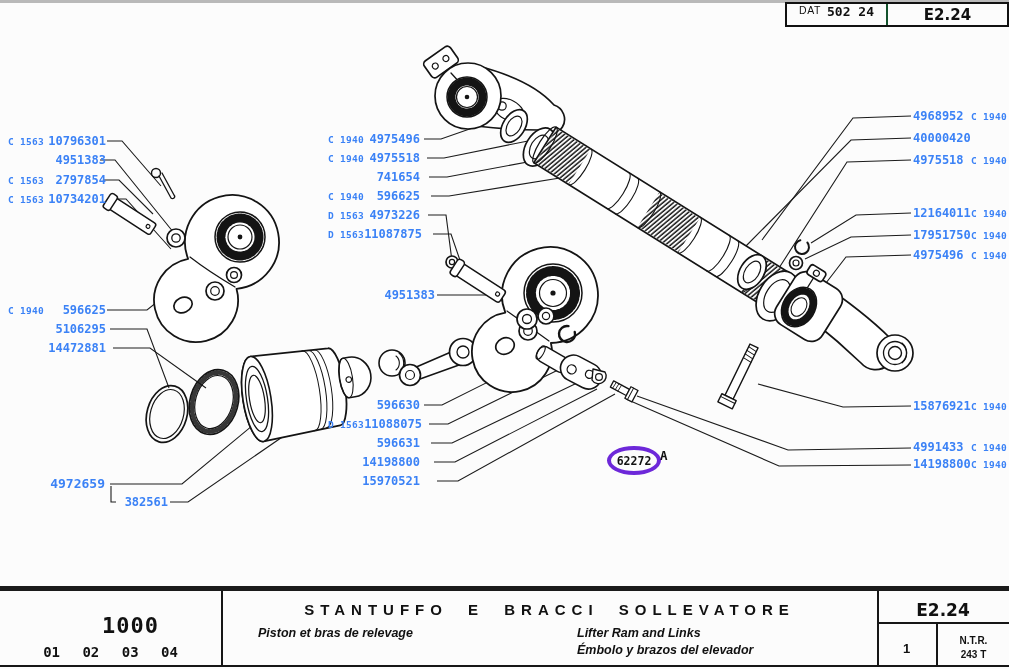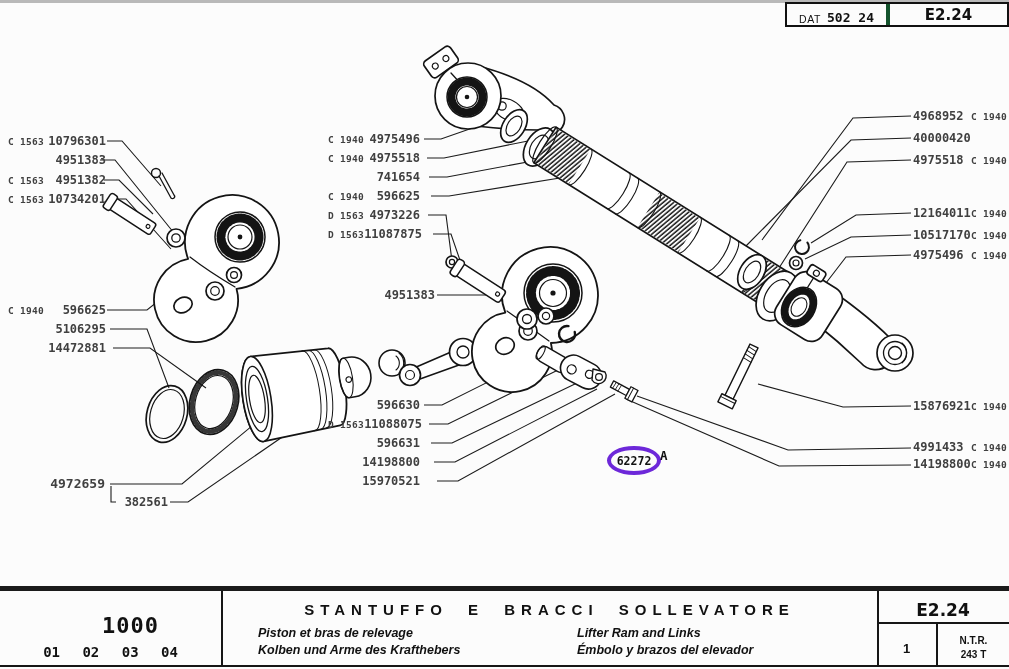--- a/index.html
+++ b/index.html
@@ -4,36 +4,36 @@
 <style>
   html,body { margin:0; padding:0; background:#e8e8e8; }
   .page { position:relative; width:1009px; height:669px; background:#fcfcfc; overflow:hidden;
           font-family:"Liberation Sans", sans-serif; color:#111; }
   .topbar { position:absolute; top:0; left:0; width:1009px; height:3px; background:#b9b9b9; }
   svg.diagram { position:absolute; left:0; top:0; z-index:1; }
 
   
   .plabel { position:absolute; z-index:2; display:flex; justify-content:space-between; align-items:baseline;
             font-family:"DejaVu Sans Mono", monospace; font-weight:700; font-size:12px; line-height:13px;
-            white-space:nowrap; color:#404040; }
+            white-space:nowrap; color:#3b82f6; }
   .plabel .pfx { font-size:9.5px; letter-spacing:.3px; }
   .plabel.single { justify-content:flex-end; }
   .plabel.lone { justify-content:flex-start; }
   .plabel.big { font-size:13px; }
 
   .stamp { position:absolute; z-index:2; left:607px; top:446px; width:46px; height:21px;
            border:4px solid #6d28d9; border-radius:50%; display:flex; align-items:center; justify-content:center;
            font-family:"DejaVu Sans Mono", monospace; font-weight:700; font-size:11.5px; }
   .stamp-letter { position:absolute; z-index:2; left:660px; top:448px;
            font-family:"DejaVu Sans Mono", monospace; font-weight:700; font-size:12.5px; }
 
   
   .hdr-box { position:absolute; z-index:3; left:785px; top:2px; width:220px; height:21px;
              border:2px solid #111; display:flex; background:#fcfcfc; }
-  .hdr-c1 { width:99px; border-right:4px solid #14532d; display:flex; align-items:flex-end; justify-content:center; gap:6px; }
+  .hdr-c1 { width:99px; border-right:2px solid #14532d; display:flex; align-items:flex-start; justify-content:center; gap:6px; }
   .hdr-dat { font-size:10.5px; letter-spacing:.6px; font-weight:400; }
   .hdr-num { font-weight:700; font-size:13px; font-family:"DejaVu Sans Mono", monospace; }
   .hdr-c2 { flex:1; display:flex; align-items:center; justify-content:center; font-weight:700; font-size:15px;
             font-family:"DejaVu Sans", sans-serif; }
 
   
   .foot-bar { position:absolute; z-index:3; left:0; top:586px; width:1009px; height:5px; background:#1b1b1b; }
   .fline { position:absolute; z-index:3; background:#161616; }
   .fl-v1 { left:221px; top:591px; width:2px; height:74px; }
   .fl-v2 { left:877px; top:591px; width:2px; height:74px; }
@@ -320,21 +320,21 @@
 
   <div class="plabel" style="left:8px;top:135px;width:98px">
       <span class="pfx">C 1563</span>
       <span class="num">10796301</span>
     </div>
   <div class="plabel single" style="left:8px;top:154px;width:98px">
       <span class="num">4951383</span>
     </div>
   <div class="plabel" style="left:8px;top:174px;width:98px">
       <span class="pfx">C 1563</span>
-      <span class="num">4951382</span>
+      <span class="num">2797854</span>
     </div>
   <div class="plabel" style="left:8px;top:193px;width:98px">
       <span class="pfx">C 1563</span>
       <span class="num">10734201</span>
     </div>
   <div class="plabel" style="left:8px;top:304px;width:98px">
       <span class="pfx">C 1940</span>
       <span class="num">596625</span>
     </div>
   <div class="plabel single" style="left:8px;top:323px;width:98px">
@@ -402,21 +402,21 @@
     </div>
   <div class="plabel" style="left:913px;top:154px;width:94px">
       <span class="num">4975518</span>
       <span class="pfx">C 1940</span>
     </div>
   <div class="plabel" style="left:913px;top:207px;width:94px">
       <span class="num">12164011</span>
       <span class="pfx">C 1940</span>
     </div>
   <div class="plabel" style="left:913px;top:229px;width:94px">
-      <span class="num">10517170</span>
+      <span class="num">17951750</span>
       <span class="pfx">C 1940</span>
     </div>
   <div class="plabel" style="left:913px;top:249px;width:94px">
       <span class="num">4975496</span>
       <span class="pfx">C 1940</span>
     </div>
   <div class="plabel" style="left:913px;top:400px;width:94px">
       <span class="num">15876921</span>
       <span class="pfx">C 1940</span>
     </div>
@@ -436,21 +436,20 @@
   <div class="fline fl-v1"></div>
   <div class="fline fl-v2"></div>
   <div class="fline fl-h"></div>
   <div class="fline fl-v3"></div>
   <div class="fline fl-b"></div>
 
   <div class="foot-model">1000</div>
   <div class="foot-codes">01 02 03 04</div>
   <div class="foot-title">STANTUFFO E BRACCI SOLLEVATORE</div>
   <div class="foot-sub fs-fr">Piston et bras de relevage</div>
-  <div class="foot-sub fs-de">Kolben und Arme des Krafthebers</div>
   <div class="foot-sub fs-en">Lifter Ram and Links</div>
   <div class="foot-sub fs-es">Émbolo y brazos del elevador</div>
   <div class="foot-code">E2.24</div>
   <div class="foot-sheet">1</div>
   <div class="foot-ntr">
     <div>N.T.R.</div>
     <div>243 T</div>
   </div>
 </div>
 

